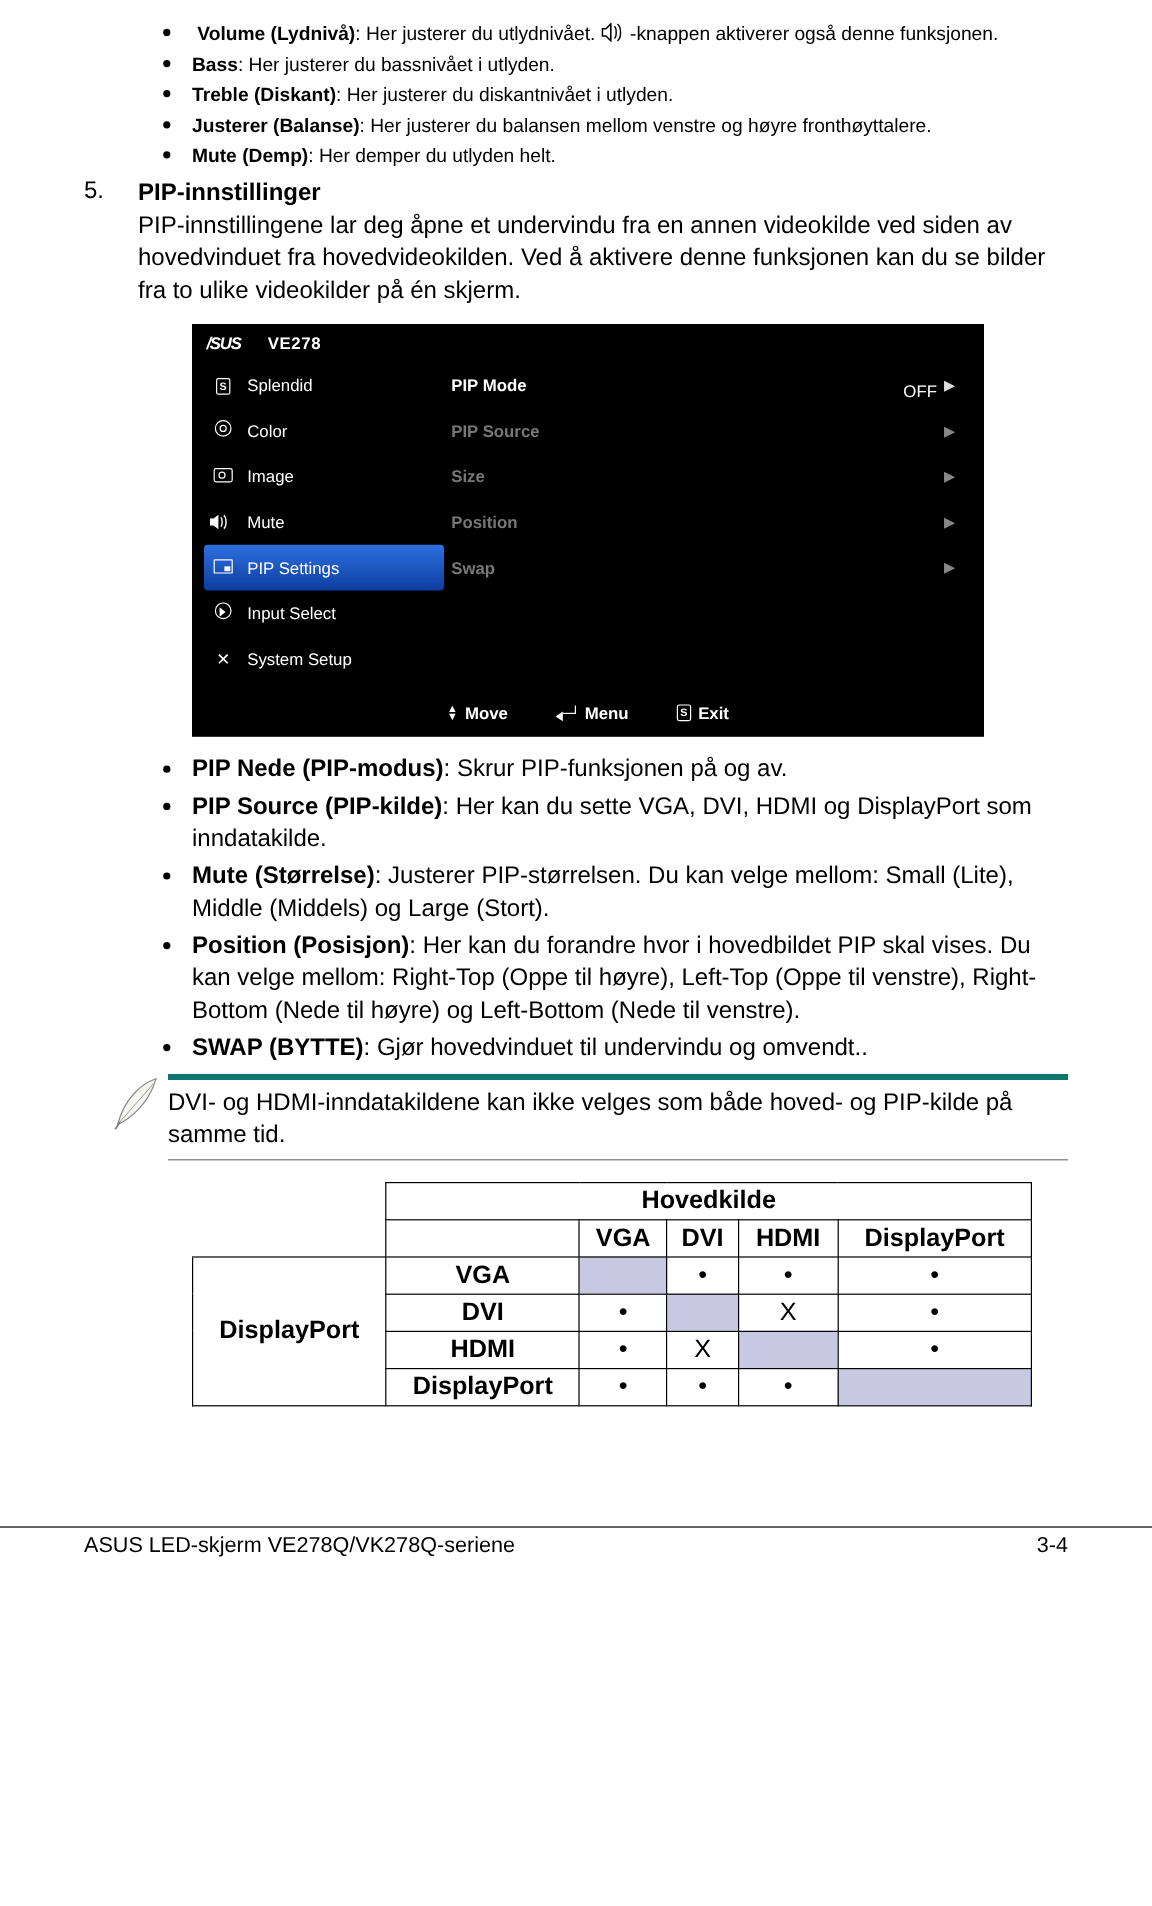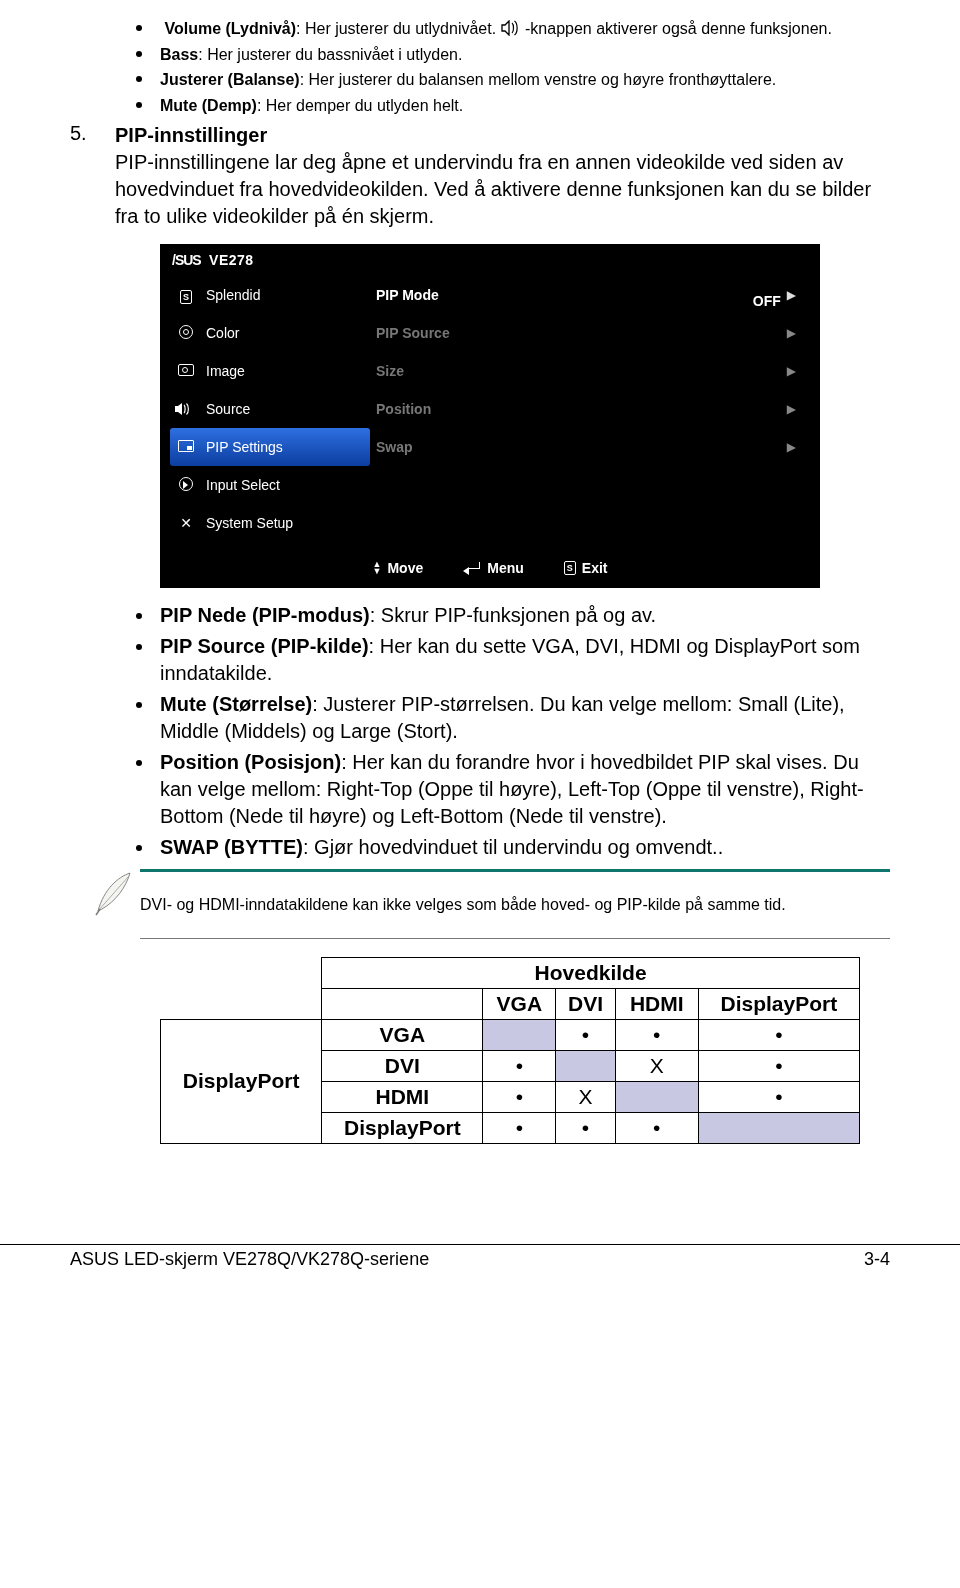--- a/index.html
+++ b/index.html
@@ -24,44 +24,44 @@
   .speaker-icon {
     display: inline-block; width: 20px; height: 16px; position: relative; vertical-align: -2px;
   }
   .osd {
     width: 660px; margin: 14px 0 14px 90px; background: #000; color: #fff;
     font-size: 14px;
   }
   .osd-title {
     padding: 8px 10px 6px 12px; font-weight: 700; letter-spacing: .5px;
   }
-  .asus-logo { font-weight: 800; letter-spacing: -1px; margin-right: 4px; }
+  .asus-logo { font-style: italic; font-weight: 800; letter-spacing: -1px; margin-right: 18px; }
   .osd-body { display: flex; }
   .osd-left { width: 210px; padding: 2px 0 8px 10px; }
   .osd-right { flex:1; padding: 2px 24px 8px 6px; }
   .osd-row { display:flex; align-items:center; height: 38px; padding: 0 8px 0 4px; }
   .osd-row .icon { width: 24px; text-align:center; margin-right:8px; }
   .osd-row .label { flex:1; font-weight: 400; }
   .osd-row.sel { background: linear-gradient(#2e6fe0,#0c3ea0); border-radius: 3px; }
   .osd-right-row { display:flex; align-items:center; height:38px; }
   .osd-right-row .opt { flex:1; font-weight:700; color:#fff; }
   .osd-right-row.dis .opt { color:#777; }
-  .osd-right-row .val { color:#fff; font-weight:700; margin-right:6px;margin-top:11px; }
+  .osd-right-row .val { color:#fff; font-weight:400; margin-right:6px;margin-top:11px; }
   .osd-right-row .tri { color:#888; font-size: 12px; }
   .osd-right-row.first .tri { color:#ddd; }
   .osd-footer { display:flex; justify-content:center; gap:40px; padding: 10px 0 12px; font-weight:700; font-size:14px; }
   .osd-footer .item { display:flex; align-items:center; gap:6px; }
   .sbox { display:inline-block; border:1.5px solid #fff; border-radius:2px; font-size:9px; font-weight:800; padding: 0 2px; line-height:12px; }
   .arrow-move { display:inline-flex; flex-direction:column; line-height:7px; font-size:9px; }
   .enter-icon { position:relative; width:18px; height:14px; }
   .enter-icon::before{ content:""; position:absolute; right:1px; top:1px; width:10px; height:6px; border-right:1.8px solid #fff; border-bottom:1.8px solid #fff; }
   .enter-icon::after{ content:""; position:absolute; left:0; bottom:0; border-top:4px solid transparent; border-bottom:4px solid transparent; border-right:6px solid #fff; }
   .note-row { display:flex; margin: 8px 0 8px 20px; }
   .note-row .feather { flex:0 0 50px; }
-  .note-row .note-body { flex:1; font-size:16px; line-height:1.35; border-top:3px solid #0f766e; border-bottom:1px solid #777; padding:22px 0; }
+  .note-row .note-body { flex:1; font-size:20px; line-height:1.35; border-top:5px solid #0f766e; border-bottom:1px solid #777; padding:6px 0; }
   table.matrix {
     border-collapse: collapse; margin: 18px 0 0 90px; width: 700px; font-size:21px;
   }
   table.matrix th, table.matrix td { border:1.5px solid #000; text-align:center; padding:3px 6px; }
   table.matrix th { font-weight:700; }
   table.matrix .rowhead { font-weight:700; text-align:center; }
   table.matrix td.shade { background:#c8c8e2; }
   .footer {
     margin-top: 100px; border-top:1.5px solid #000; padding: 4px 70px 10px; display:flex; justify-content:space-between; font-size:18px;
   }
@@ -90,20 +90,21 @@
   <li>
     <span class="b">Volume (Lydnivå)</span><span>: Her justerer du utlydnivået.</span>
     <span class="speaker-icon">
       <svg width="20" height="16" viewBox="0 0 20 16">
             <path d="M1 5h3l4-4v14l-4-4H1z" fill="none" stroke="#000" stroke-width="1.3"></path>
             <path d="M11 3c2 1.5 2 8.5 0 10M13.5 1c3.5 2.5 3.5 11.5 0 14" fill="none" stroke="#000" stroke-width="1.2"></path>
           </svg>
     </span><span> -knappen aktiverer også denne funksjonen.</span>
   </li>
   <li><span class="b">Bass</span><span>: Her justerer du bassnivået i utlyden.</span></li>
+  <li><span class="b">Treble (Diskant)</span><span>: Her justerer du diskantnivået i utlyden.</span></li>
   <li><span class="b">Justerer (Balanse)</span><span>: Her justerer du balansen mellom venstre og høyre fronthøyttalere.</span></li>
   <li><span class="b">Mute (Demp)</span><span>: Her demper du utlyden helt.</span></li>
 </ul>
 
 <div class="num-item">
   <div class="num">5.</div>
   <div class="body">
     <span class="heading">PIP-innstillinger</span><br>
     <span>PIP-innstillingene lar deg åpne et undervindu fra en annen videokilde ved siden av hovedvinduet fra hovedvideokilden. Ved å aktivere denne funksjonen kan du se bilder fra to ulike videokilder på én skjerm.</span>
   </div>
@@ -128,21 +129,21 @@
         <span class="icon"><span class="img-icon"></span></span>
         <span class="label">Image</span>
       </div>
       <div class="osd-row">
         <span class="icon sound-icon-osd">
           <svg width="18" height="14" viewBox="0 0 18 14">
                 <path d="M1 4h3l4-3v12l-4-3H1z" fill="#fff"></path>
                 <path d="M10 3c1.5 1.2 1.5 6.8 0 8M12.5 1.5c2.5 2 2.5 9 0 11" fill="none" stroke="#fff" stroke-width="1.2"></path>
               </svg>
         </span>
-        <span class="label">Source</span>
+        <span class="label">Mute</span>
       </div>
       <div class="osd-row sel">
         <span class="icon"><span class="pip-icon"></span></span>
         <span class="label">PIP Settings</span>
       </div>
       <div class="osd-row">
         <span class="icon"><span class="input-icon"></span></span>
         <span class="label">Input Select</span>
       </div>
       <div class="osd-row">

